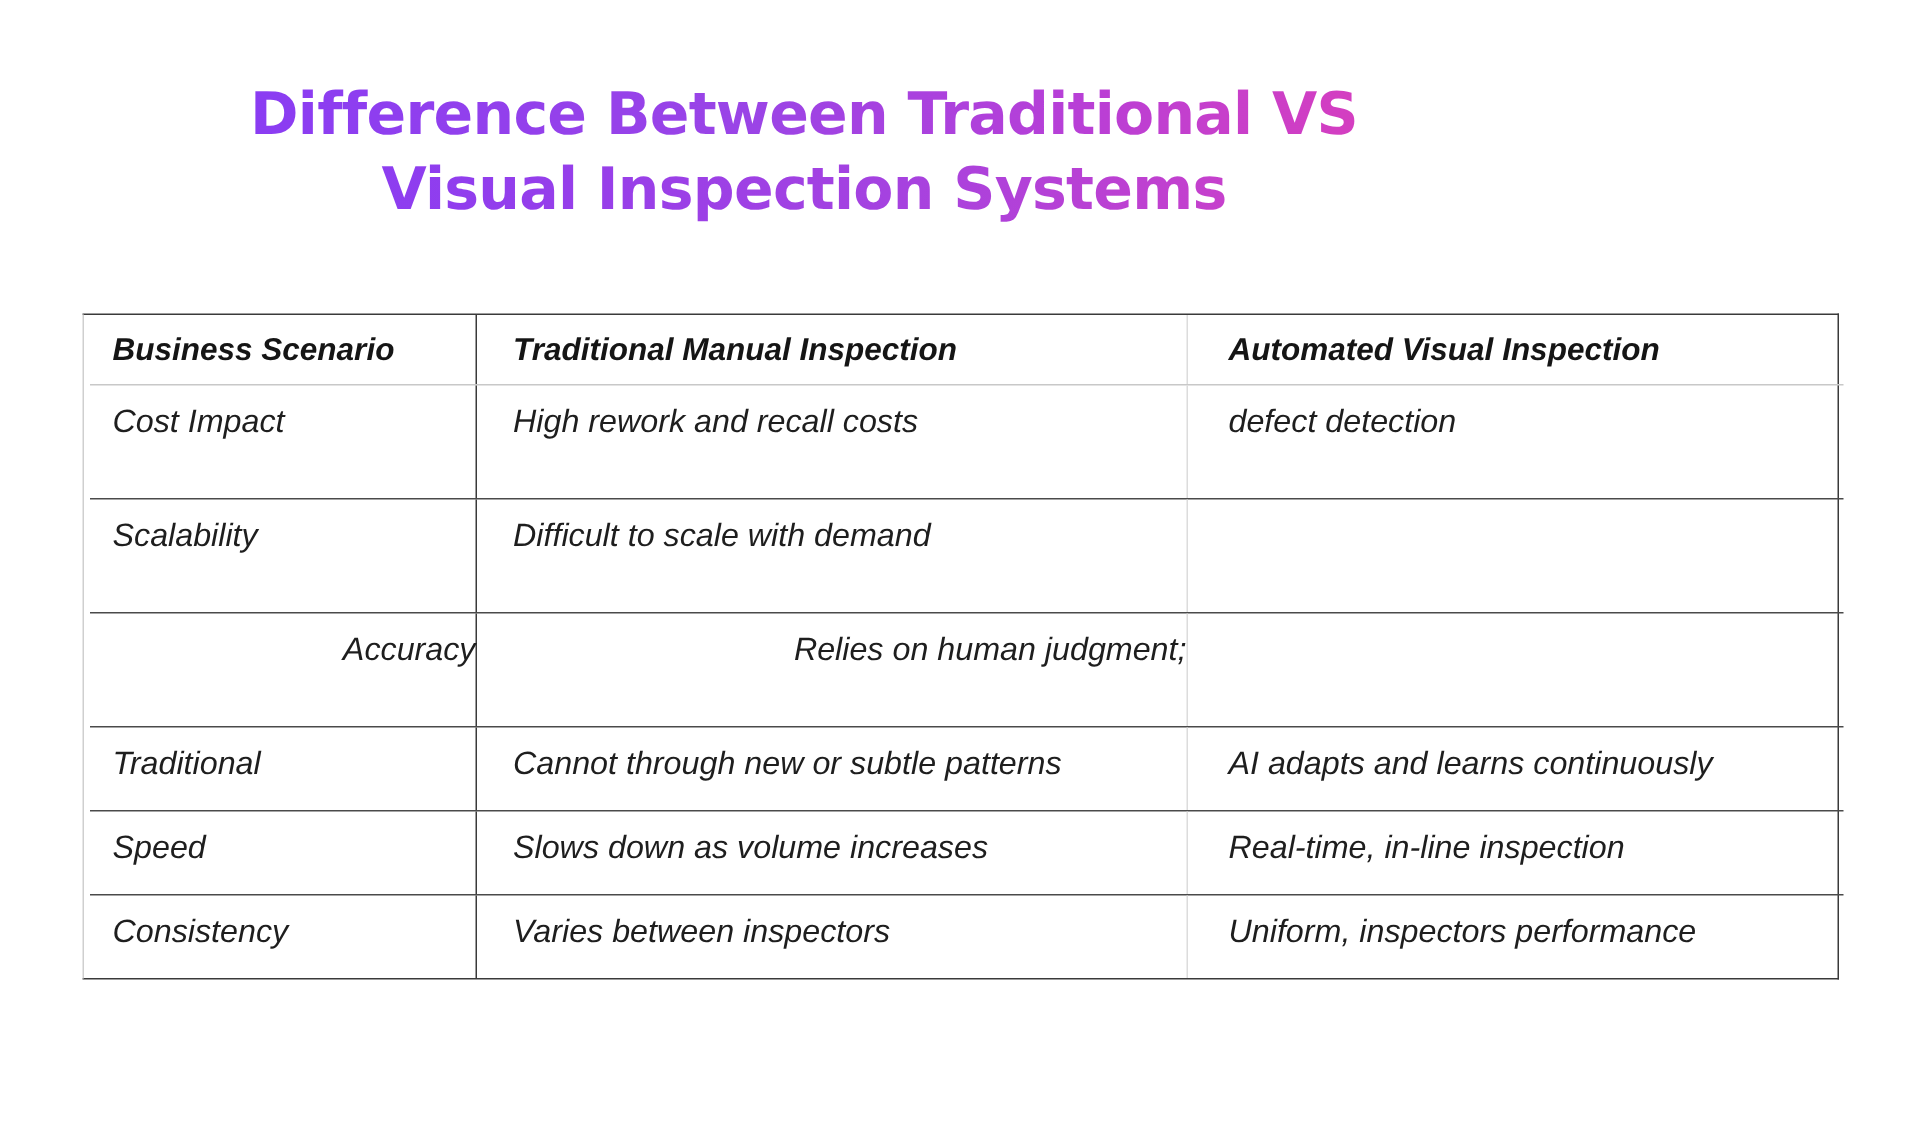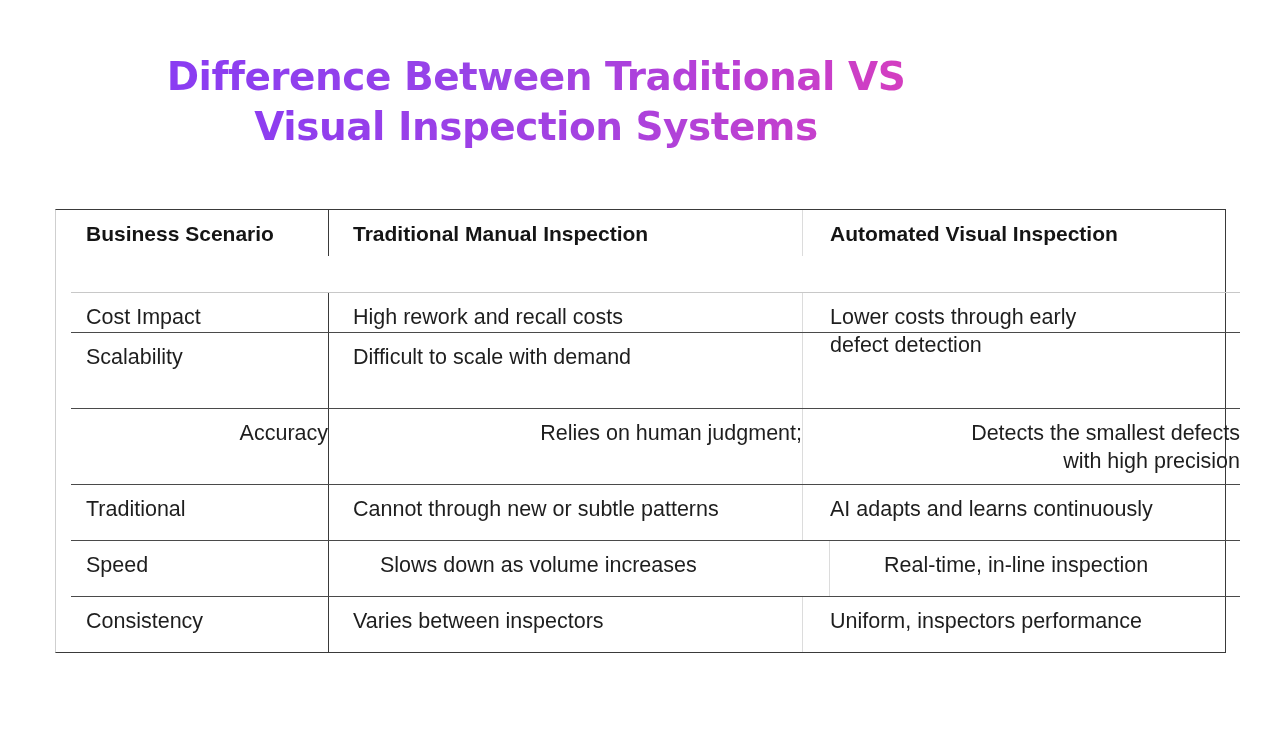--- a/index.html
+++ b/index.html
@@ -22,23 +22,23 @@
     -webkit-background-clip: text; background-clip: text;
   }
 
   .table {
     position: absolute; left: 55px; top: 209px; width: 1171px; height: 444px;
     border-top: 1.5px solid #3a3a3a;
     border-right: 1.5px solid #3a3a3a;
     border-bottom: 1.5px solid #3a3a3a;
     border-left: 1.5px solid #cfcfcf;
   }
-  .row { position: absolute; left: 15px; width: 100%; display: flex; }
+  .row { position: absolute; left: 4px; width: 100%; display: flex; font-style: italic; }
   .row.sep { border-top: 1.5px solid #4a4a4a; }
-  .row.hsep { border-top: 1.5px solid #c8c8c8; margin-top: 36px; }
+  .row.hsep { border-top: 1.5px solid #c8c8c8; }
 
   .cell { position: relative; height: 100%; font-size: 21.5px; line-height: 28px; padding-top: 10px; }
   .c1 { width: 258px; padding-left: 15px; border-right: 1.5px solid #3a3a3a; }
   .c2 { width: 474px; padding-left: 24px; border-right: 1.5px solid #dcdcdc; }
   .c3 { flex: 1; padding-left: 27px; }
   .head .cell { font-weight: bold; font-size: 21px; padding-top: 10px; color: #151515; }
   .line { display: block; white-space: nowrap; }
 </style>
 </head>
 <body>
@@ -57,60 +57,55 @@
   </div>
 
   <div class="row hsep" style="top:46px;height:76px;">
     <div class="cell c1">
         <span class="line">Cost Impact</span>
       </div>
     <div class="cell c2">
         <span class="line">High rework and recall costs</span>
       </div>
     <div class="cell c3">
-        <span class="line">Lower costs through early</span>
         <span class="line">defect detection</span>
       </div>
   </div>
 
   <div class="row sep" style="top:122px;height:76px;">
     <div class="cell c1">
         <span class="line">Scalability</span>
       </div>
     <div class="cell c2">
         <span class="line">Difficult to scale with demand</span>
       </div>
   </div>
 
   <div class="row sep" style="top:198px;height:76px;text-align:right;">
     <div class="cell c1">
         <span class="line">Accuracy</span>
       </div>
     <div class="cell c2">
         <span class="line">Relies on human judgment;</span>
       </div>
-    <div class="cell c3">
-        <span class="line">Detects the smallest defects</span>
-        <span class="line">with high precision</span>
-      </div>
   </div>
 
   <div class="row sep" style="top:274px;height:56px;">
     <div class="cell c1">
         <span class="line">Traditional</span>
       </div>
     <div class="cell c2">
         <span class="line">Cannot through new or subtle patterns</span>
       </div>
     <div class="cell c3">
         <span class="line">AI adapts and learns continuously</span>
       </div>
   </div>
 
-  <div class="row sep" style="top:330px;height:56px;gap:27px;">
+  <div class="row sep" style="top:330px;height:56px;">
     <div class="cell c1">
         <span class="line">Speed</span>
       </div>
     <div class="cell c2">
         <span class="line">Slows down as volume increases</span>
       </div>
     <div class="cell c3">
         <span class="line">Real-time, in-line inspection</span>
       </div>
   </div>

